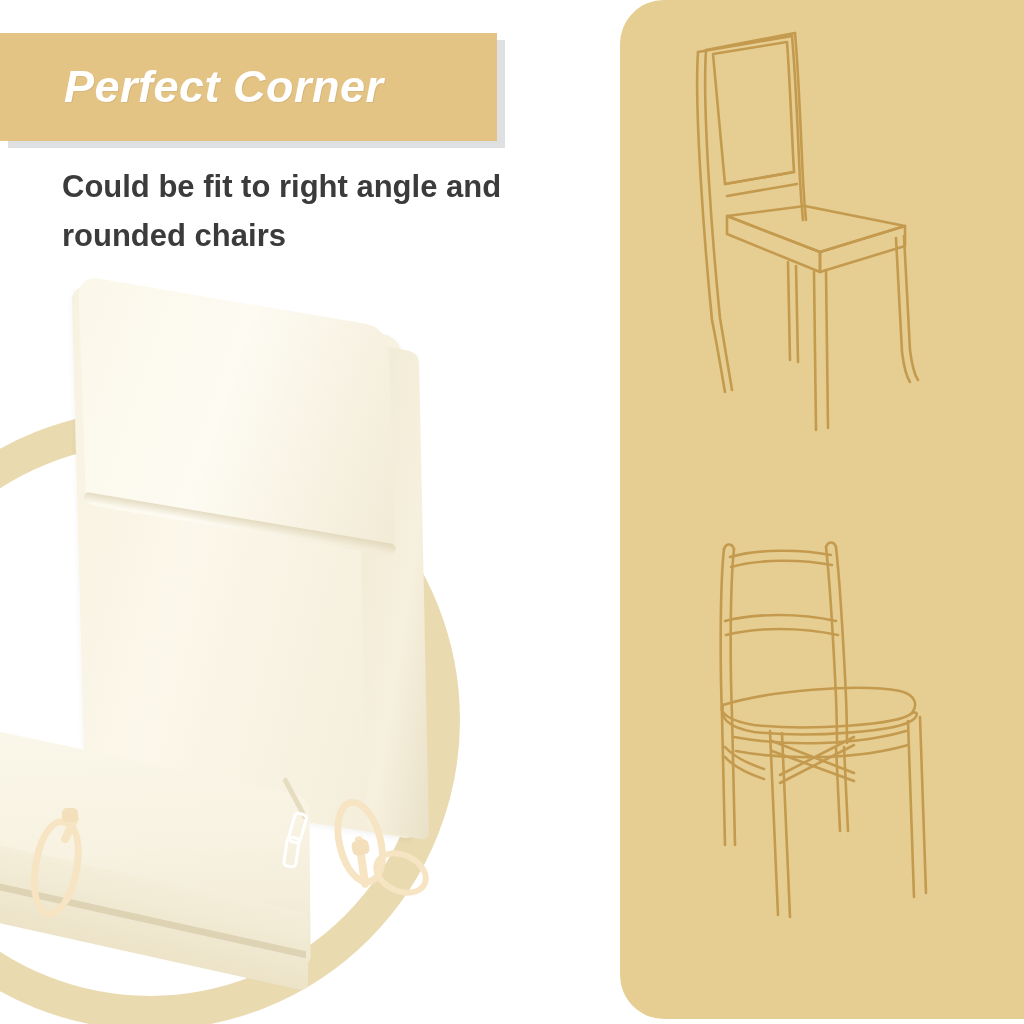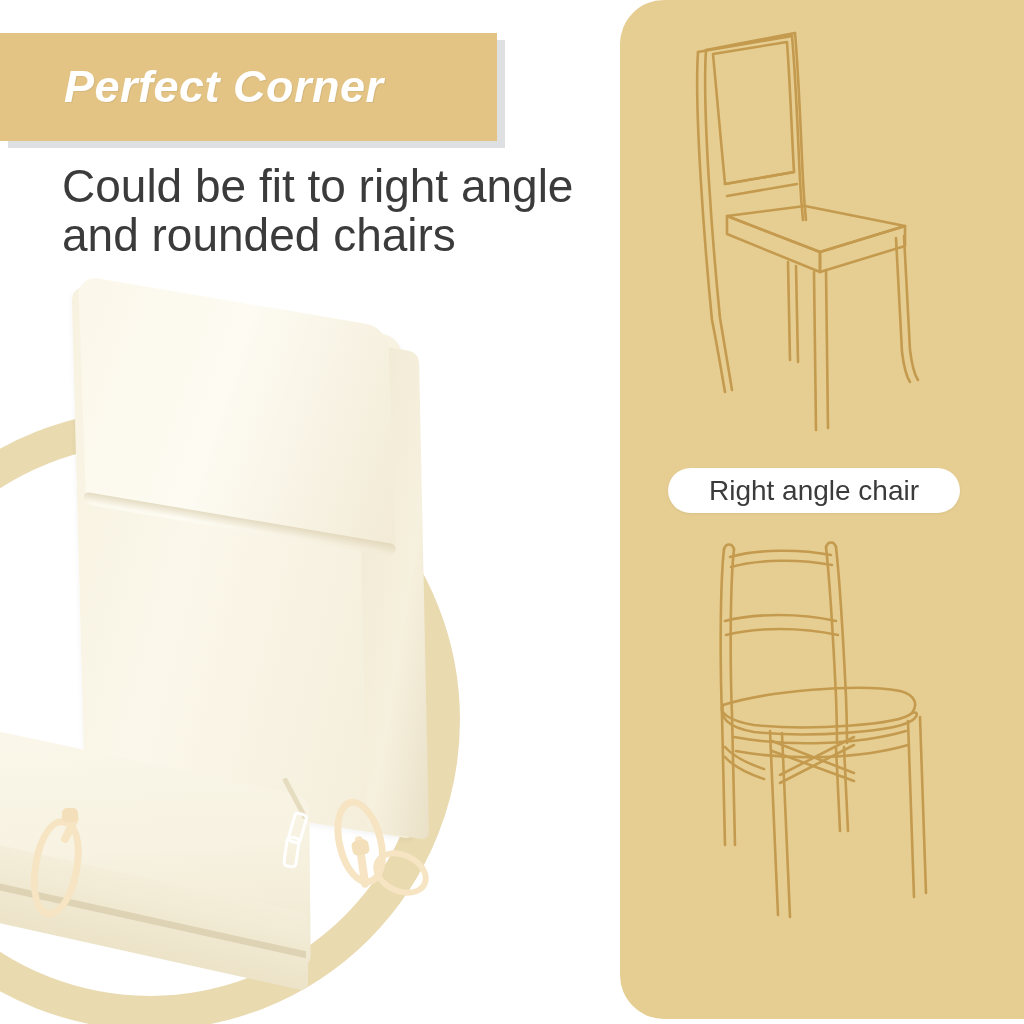--- a/index.html
+++ b/index.html
@@ -63,24 +63,24 @@
     letter-spacing: 0.5px;
     white-space: nowrap;
     text-shadow: 1px 1px 0 rgba(190,160,110,0.35);
   }
 
   .subtitle {
     position: absolute;
     left: 62px;
     top: 162px;
     width: 540px;
-    font-size: 46px;
+    font-size: 31px;
     line-height: 49px;
     color: #3b3b3b;
-    font-weight: 400;
+    font-weight: 700;
   }
 
   
   .deco-ring {
     position: absolute;
     left: -160px;
     top: 410px;
     width: 620px;
     height: 620px;
     border-radius: 50%;
@@ -356,23 +356,20 @@
         <path d="M116 246 L118 342"></path>
 
         <path d="M134 252 L136 410"></path>
         <path d="M146 250 L148 408"></path>
 
         <path d="M216 218 C218 260 220 300 222 332 C224 348 226 356 230 362"></path>
         <path d="M224 216 C226 258 228 298 230 330 C232 346 234 354 238 360"></path>
       </g>
     </svg>
 
-    <div class="pill p1">
-      <span>Right angle chair</span>
-    </div>
 
     <svg class="chair-art two" width="330" height="400" viewBox="0 0 330 400">
       <g fill="none" stroke="#C49A4E" stroke-width="2.6" stroke-linecap="round" stroke-linejoin="round">
 
         <path d="M56 24 C52 60 52 140 54 190 C55 240 56 290 57 320"></path>
         <path d="M66 24 C62 60 62 140 64 190 C65 240 66 290 67 320"></path>
         <path d="M56 24 C58 18 64 18 66 24"></path>
 
         <path d="M158 22 C162 58 166 130 168 172 C169 200 169 210 169 218"></path>
         <path d="M168 22 C172 58 176 130 178 172 C179 200 179 210 179 218"></path>

